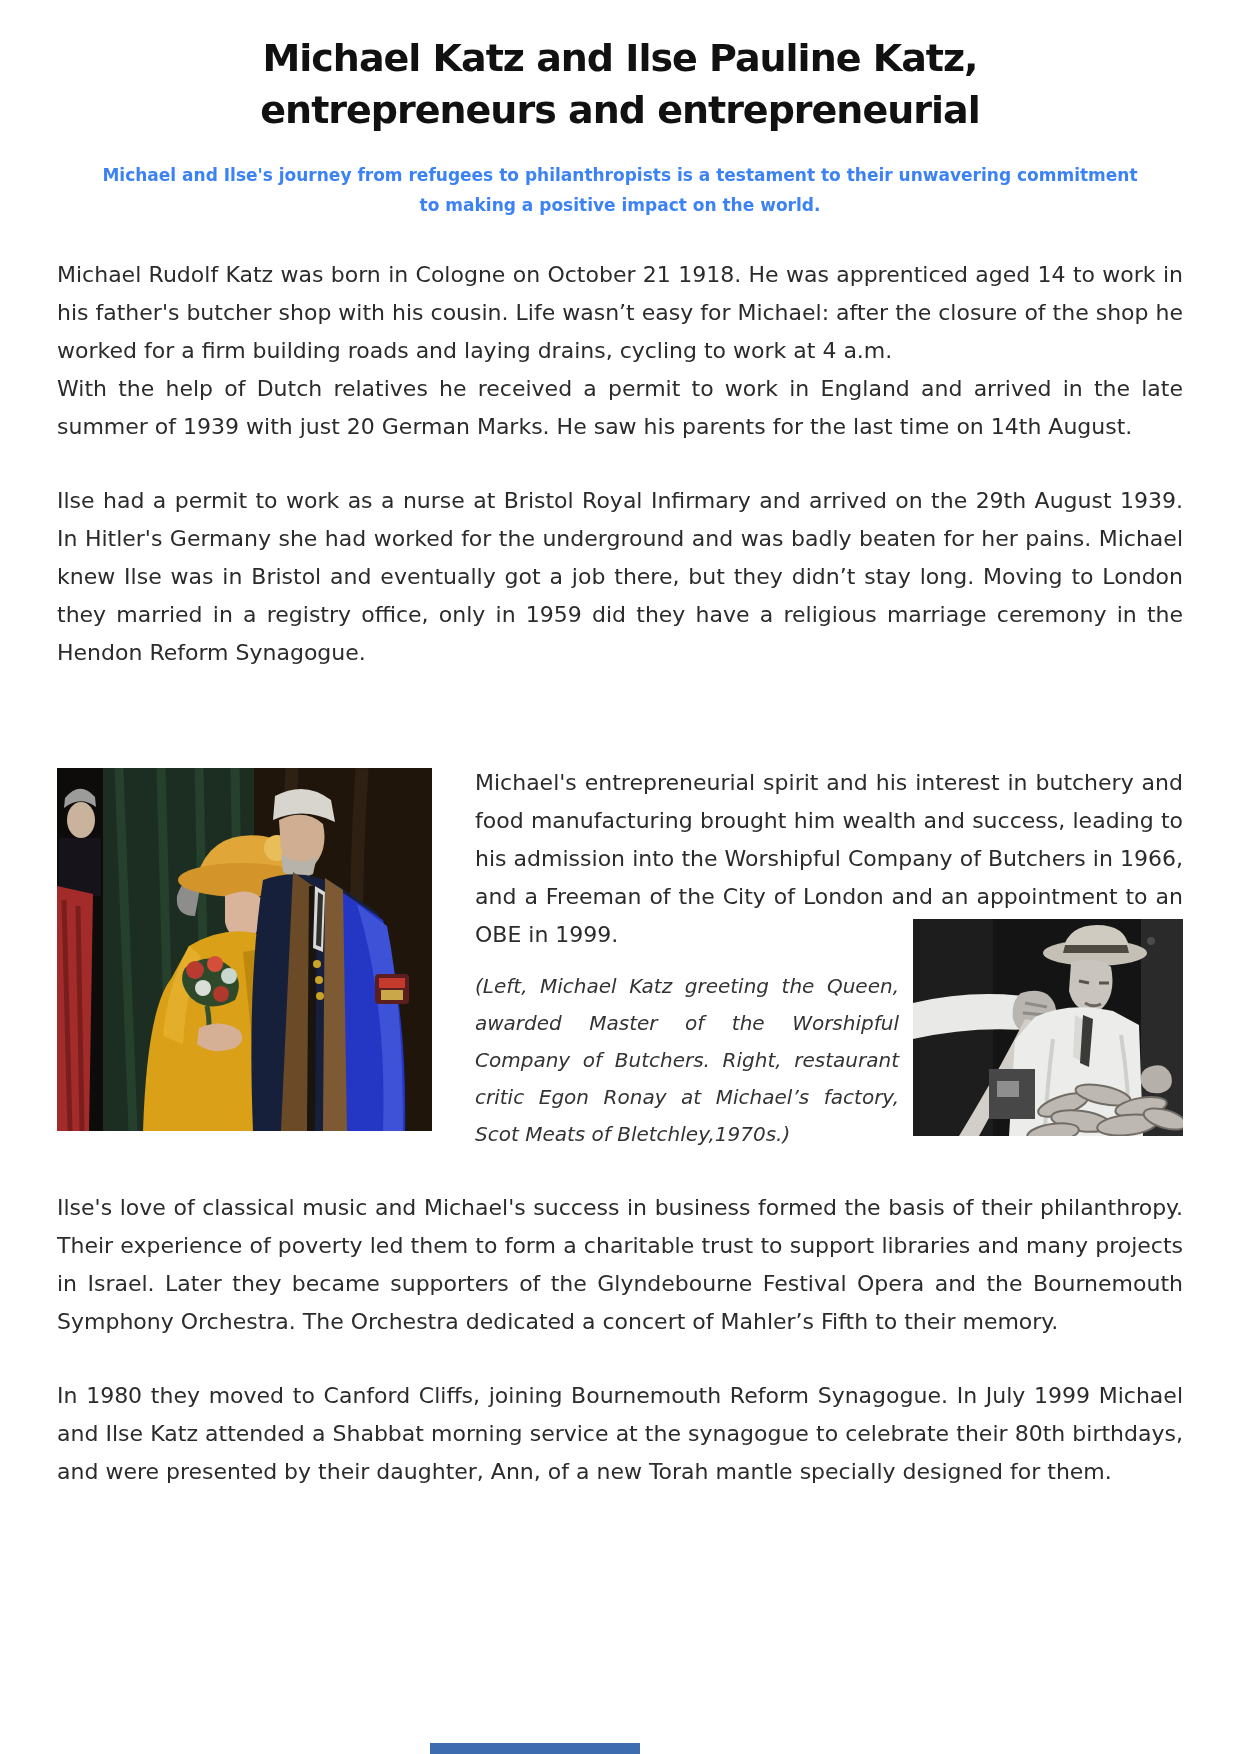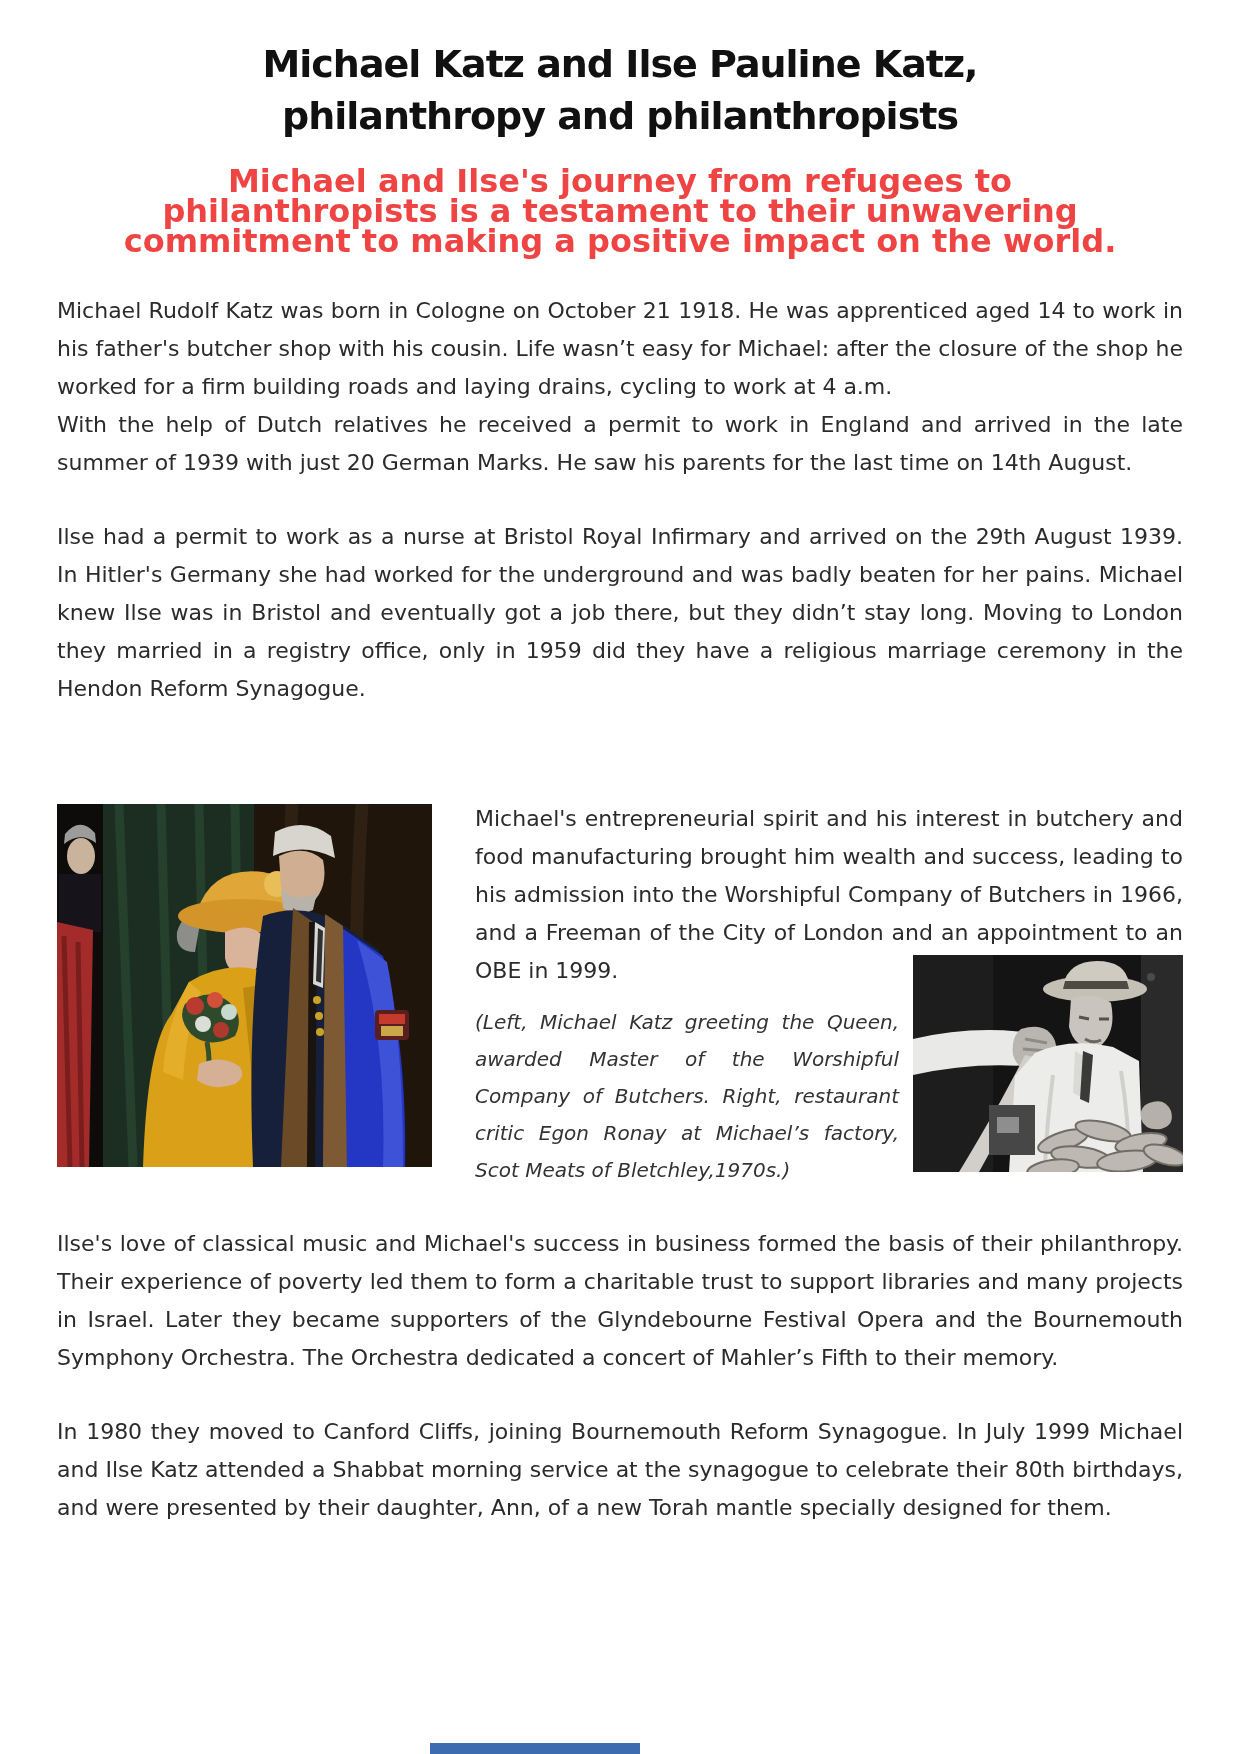--- a/index.html
+++ b/index.html
@@ -9,29 +9,29 @@
     --bottom-bar:#3e6cb0;
   }
   *{margin:0;padding:0;box-sizing:border-box;}
   html,body{background:var(--page-bg);}
   body{
     width:1240px;height:1754px;
     position:relative;overflow:hidden;
     font-family:"DejaVu Sans","Liberation Sans",sans-serif;
     color:var(--text);
   }
-  .page{width:1126px;margin:10px auto;padding-top:28px;}
+  .page{width:1126px;margin:4px auto;padding-top:28px;}
   h1{
     font-size:38px;line-height:52px;letter-spacing:-1px;
     text-align:center;font-weight:bold;color:var(--heading);
   }
   h2{
     margin-top:24px;
-    font-size:32px;line-height:30px;
-    text-align:center;font-weight:bold;color:#ef4444;
+    font-size:17px;line-height:30px;
+    text-align:center;font-weight:bold;color:#3b82f6;
     padding:0 40px;
   }
   p.body-para{
     margin-top:36px;
     font-size:22px;line-height:38px;
     text-align:justify;
   }
   .photo-section{margin-top:92px;}
   .photo-section p.body-para{margin-top:0;}
   .photo-left{
@@ -57,21 +57,21 @@
     position:absolute;left:430px;top:1743px;
     width:210px;height:11px;
     background:var(--bottom-bar);
   }
 </style>
 </head>
 <body>
 
 <div class="page">
 
-  <h1><span>Michael Katz and Ilse Pauline Katz,</span><br><span>philanthropy and philanthropists</span></h1>
+  <h1><span>Michael Katz and Ilse Pauline Katz,</span><br><span>entrepreneurs and entrepreneurial</span></h1>
 
   <h2>Michael and Ilse's journey from refugees to philanthropists is a testament to their unwavering commitment to making a positive impact on the world.</h2>
 
   <p class="body-para"><span>Michael Rudolf Katz was born in Cologne on October 21 1918. He was apprenticed aged 14 to work in his father's butcher shop with his cousin. Life wasn’t easy for Michael: after the closure of the shop he worked for a firm building roads and laying drains, cycling to work at 4 a.m.</span><br><span>With the help of Dutch relatives he received a permit to work in England and arrived in the late summer of 1939 with just 20 German Marks. He saw his parents for the last time on 14th August.</span></p>
 
   <p class="body-para">Ilse had a permit to work as a nurse at Bristol Royal Infirmary and arrived on the 29th August 1939. In Hitler's Germany she had worked for the underground and was badly beaten for her pains. Michael knew Ilse was in Bristol and eventually got a job there, but they didn’t stay long. Moving to London they married in a registry office, only in 1959 did they have a religious marriage ceremony in the Hendon Reform Synagogue.</p>
 
   <div class="photo-section">
 
     <svg class="photo-left" role="img" viewBox="0 0 375 363" preserveAspectRatio="none" aria-label="Michael Katz greeting the Queen">

